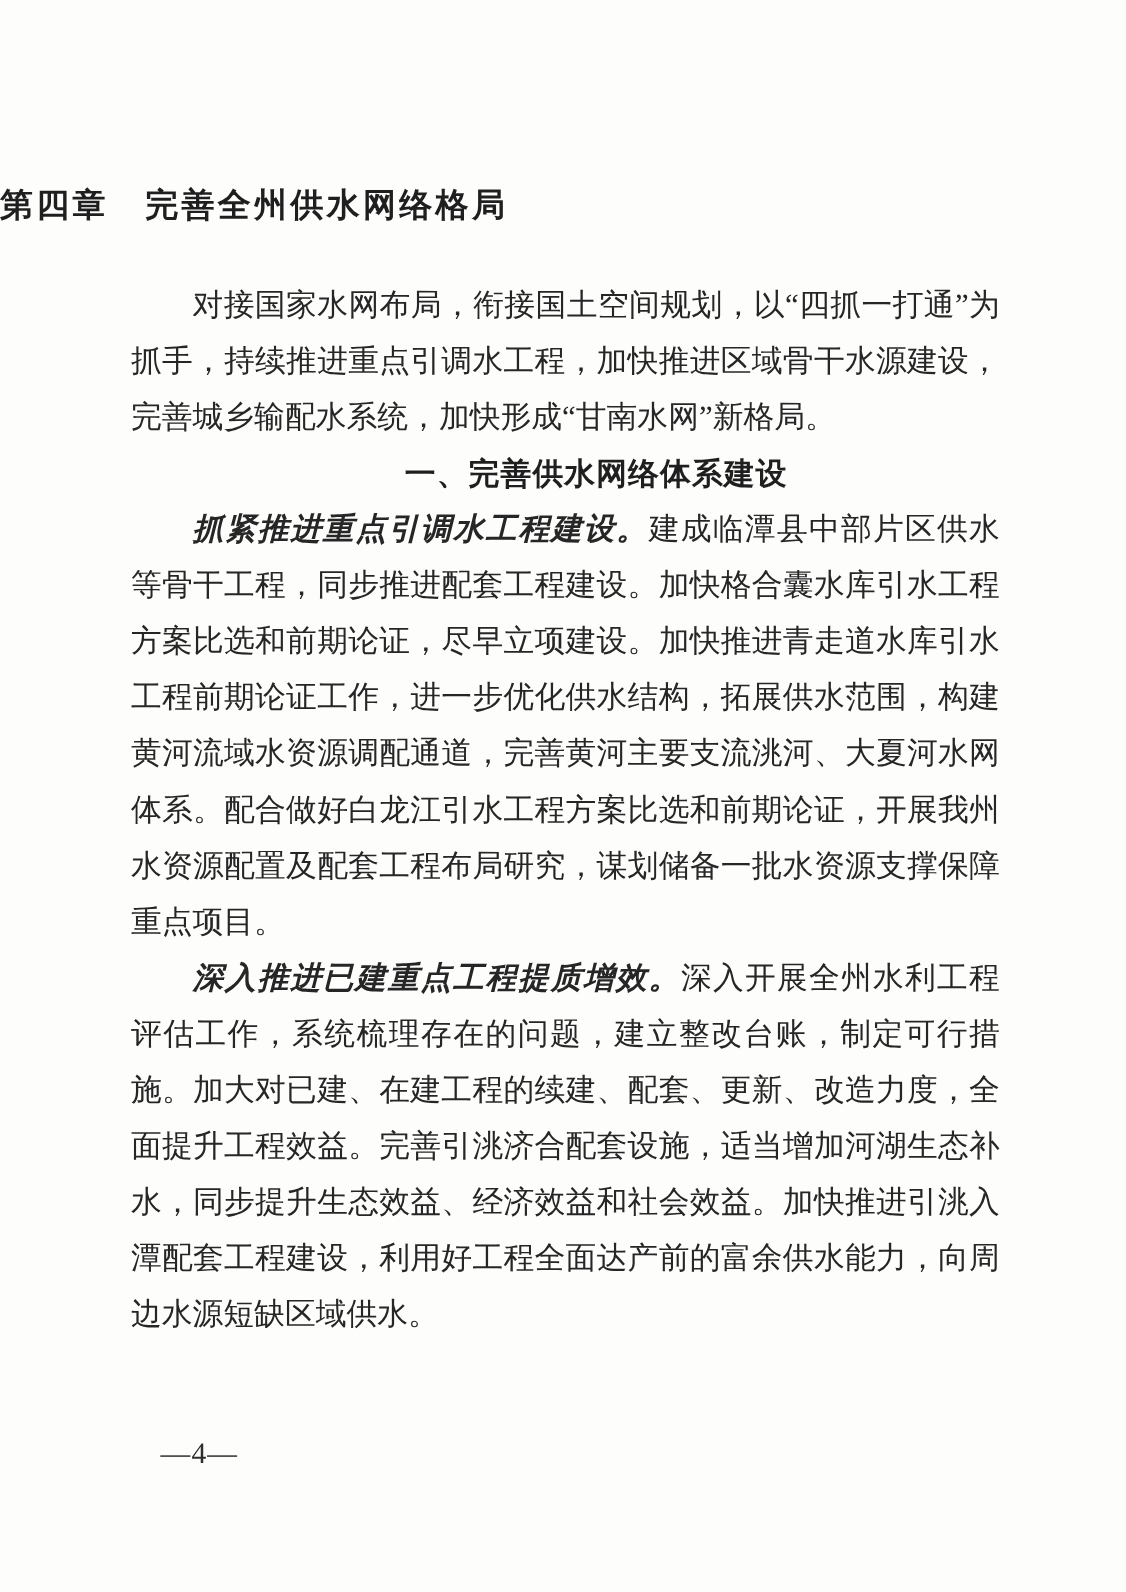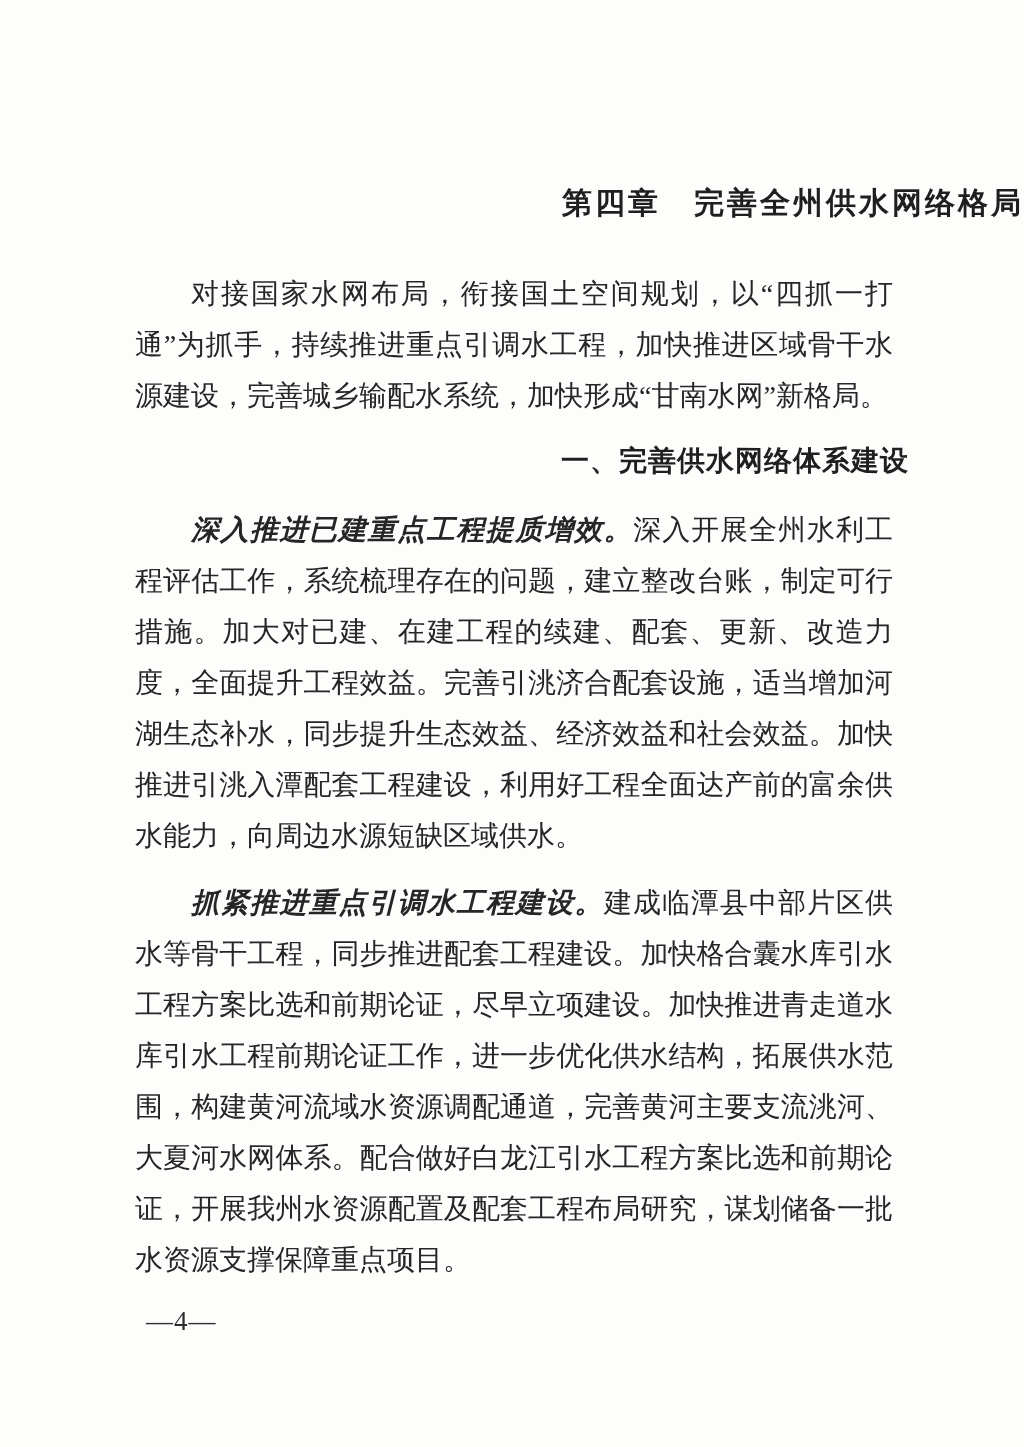--- a/index.html
+++ b/index.html
@@ -12,57 +12,57 @@
     width: 1024px;
     height: 1447px;
     margin: 0 auto;
     background: #fdfdfc;
     color: #242424;
     font-family: "Liberation Serif", "DejaVu Serif", serif;
     overflow: hidden;
   }
   .doc-title {
     position: absolute;
-    top: 184px;
+    top: 168px;
     left: 0;
     width: 100%;
     margin: 0;
-    text-align: right;
+    text-align: left;
     font-family: "Liberation Sans", "DejaVu Sans", sans-serif;
     font-weight: bold;
     font-size: 30px;
     line-height: 38px;
     letter-spacing: 3px;
     color: #1f1f1f;
   }
   .content {
     position: absolute;
     top: 252px;
     left: 119px;
     width: 790px;
     font-size: 28px;
     line-height: 51px;
     text-align: justify;
     text-justify: inter-ideograph;
     color: #262626;
   }
   .body-para {
-    margin: 16px;
+    margin: 0;
     text-indent: 2em;
   }
   .section-heading {
     margin: 0;
     text-indent: 2em;
-    font-family: Liberation Mono, monospace;
+    font-family: Liberation Sans, sans-serif;
     font-weight: bold;
     font-size: 28px;
     line-height: 51px;
     letter-spacing: 1px;
     color: #1f1f1f;
-    text-align: right;
+    text-align: center;
   }
   .lead {
     font-weight: bold;
     font-style: italic;
     letter-spacing: 0.5px;
   }
   .page-number {
     position: absolute;
     left: 146px;
     top: 1306px;
@@ -78,22 +78,22 @@
 <div class="page">
 
   <h1 class="doc-title">第四章　完善全州供水网络格局</h1>
 
   <div class="content">
 
     <p class="body-para">对接国家水网布局，衔接国土空间规划，以“四抓一打通”为抓手，持续推进重点引调水工程，加快推进区域骨干水源建设，完善城乡输配水系统，加快形成“甘南水网”新格局。</p>
 
     <h2 class="section-heading">一、完善供水网络体系建设</h2>
 
+    <p class="body-para"><span class="lead">抓紧推进重点引调水工程建设。</span><span>建成临潭县中部片区供水等骨干工程，同步推进配套工程建设。加快格合囊水库引水工程方案比选和前期论证，尽早立项建设。加快推进青走道水库引水工程前期论证工作，进一步优化供水结构，拓展供水范围，构建黄河流域水资源调配通道，完善黄河主要支流洮河、大夏河水网体系。配合做好白龙江引水工程方案比选和前期论证，开展我州水资源配置及配套工程布局研究，谋划储备一批水资源支撑保障重点项目。</span></p>
+
     <p class="body-para"><span class="lead">深入推进已建重点工程提质增效。</span><span>深入开展全州水利工程评估工作，系统梳理存在的问题，建立整改台账，制定可行措施。加大对已建、在建工程的续建、配套、更新、改造力度，全面提升工程效益。完善引洮济合配套设施，适当增加河湖生态补水，同步提升生态效益、经济效益和社会效益。加快推进引洮入潭配套工程建设，利用好工程全面达产前的富余供水能力，向周边水源短缺区域供水。</span></p>
-
-    <p class="body-para"><span class="lead">抓紧推进重点引调水工程建设。</span><span>建成临潭县中部片区供水等骨干工程，同步推进配套工程建设。加快格合囊水库引水工程方案比选和前期论证，尽早立项建设。加快推进青走道水库引水工程前期论证工作，进一步优化供水结构，拓展供水范围，构建黄河流域水资源调配通道，完善黄河主要支流洮河、大夏河水网体系。配合做好白龙江引水工程方案比选和前期论证，开展我州水资源配置及配套工程布局研究，谋划储备一批水资源支撑保障重点项目。</span></p>
 
 
   </div>
 
   <div class="page-number">—4—</div>
 
 </div>
 
 </body></html>

